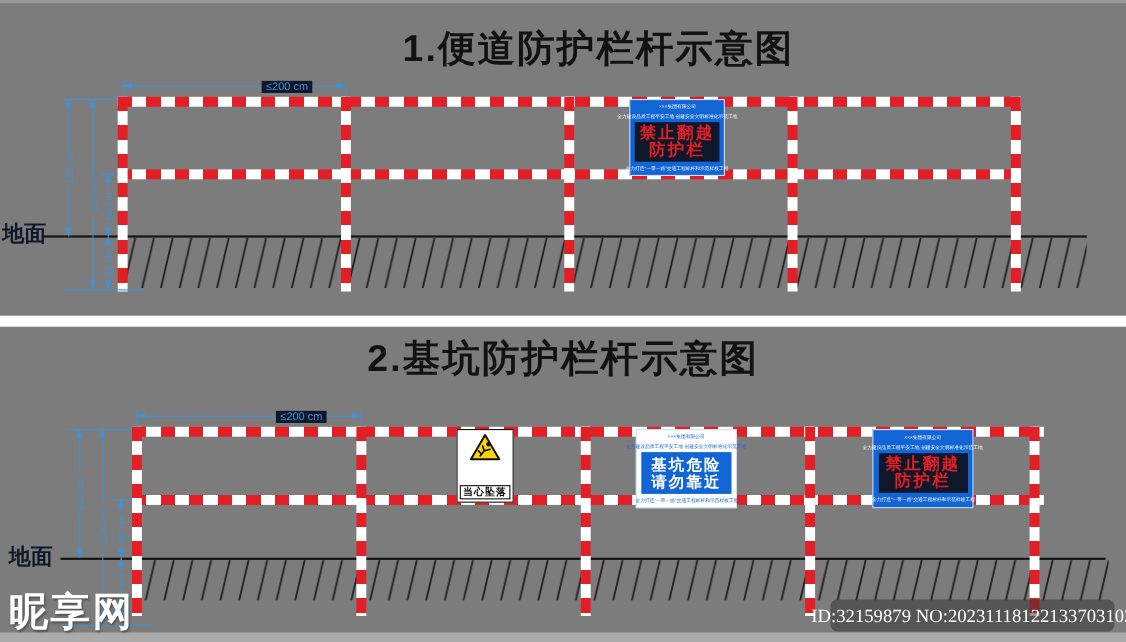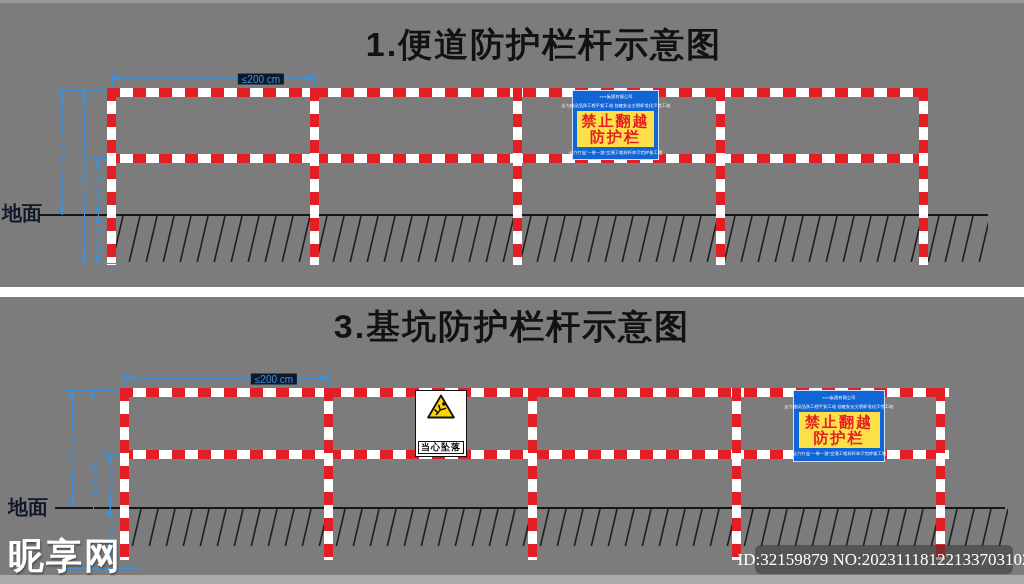--- a/index.html
+++ b/index.html
@@ -37,21 +37,21 @@
   .extline{background:#4190d6;z-index:4;}
   
   .sign-blue{background:#1165d4;border:1px solid #cfe0f6;z-index:6;display:flex;flex-direction:column;
              align-items:center;justify-content:space-evenly;padding:1px 0;}
   .sign-white{background:#fdfdfd;border:1px solid #cfe0f6;z-index:6;display:flex;flex-direction:column;
              align-items:center;justify-content:space-evenly;padding:1px 0;}
   .micro{font-size:9px;line-height:9px;height:6px;display:flex;align-items:center;justify-content:center;
          transform:scale(0.48);white-space:nowrap;}
   .micro.on-blue{color:#ffffff;}
   .micro.on-white{color:#1165d4;}
-  .band-white{width:90%;background:#fde047;text-align:center;padding:2px 0;}
+  .band-white{width:90%;background:#0f172a;text-align:center;padding:2px 0;}
   .band-white .red-line{font-size:15px;font-weight:900;color:#e31e24;letter-spacing:2px;line-height:16px;}
   .band-blue{width:92%;background:#1165d4;text-align:center;padding:3px 0;}
   .band-blue .white-line{font-size:14px;font-weight:900;color:#ffffff;letter-spacing:2px;line-height:16px;}
   
   .warnsign{background:#ffffff;border:1.5px solid #111;z-index:6;display:flex;flex-direction:column;
             align-items:center;justify-content:flex-start;padding:3px 2px 2px 2px;gap:19px;}
   .warnlabel{border:1px solid #111;background:#fff;color:#000;font-size:9px;font-weight:bold;
              line-height:11px;padding:0 2px;margin-top:3px;white-space:nowrap;letter-spacing:1px;}
   
   .wm-name{color:#fff;font-size:36px;font-weight:900;z-index:8;
@@ -120,21 +120,21 @@
   <div class="abs sign-blue" style="left:572px;top:90px;width:85px;height:66px;">
     <div class="micro on-blue">×××集团有限公司</div>
     <div class="micro on-blue">全力建设品质工程平安工地 创建安全文明标准化示范工地</div>
     <div class="band-white">
       <div class="red-line">禁止翻越</div>
       <div class="red-line">防护栏</div>
     </div>
     <div class="micro on-blue">全力打造“一带一路”交通工程标杆和示范样板工程</div>
   </div>
 
-  <div class="abs dg-title" style="top:306px;">3.基坑防护栏杆示意图</div>
+  <div class="abs dg-title" style="top:306px;">2.基坑防护栏杆示意图</div>
 
   <div class="abs rail" style="left:120px;top:388px;width:829px;"></div>
   <div class="abs rail" style="left:120px;top:450px;width:829px;"></div>
 
   <div class="abs post" style="left:120px;top:388px;height:172px;"></div>
   <div class="abs post" style="left:324px;top:388px;height:172px;"></div>
   <div class="abs post" style="left:528px;top:388px;height:172px;"></div>
   <div class="abs post" style="left:732px;top:388px;height:172px;"></div>
   <div class="abs post" style="left:936px;top:388px;height:172px;"></div>
 
@@ -167,20 +167,29 @@
 
   <div class="abs warnsign" style="left:415px;top:390px;width:46px;height:60px;">
     <svg width="38" height="33" viewBox="0 0 38 33">
       <path d="M19 2 L36 31 L2 31 Z" fill="#ffd500" stroke="#111" stroke-width="2.4" stroke-linejoin="round"></path>
       <circle cx="23" cy="13" r="2.6" fill="#111"></circle>
       <path d="M13 27 L18 21 L16 15 M18 21 L25 19 M15 25 L11 21" stroke="#111" stroke-width="2" fill="none" stroke-linecap="round"></path>
     </svg>
     <div class="warnlabel">当心坠落</div>
   </div>
 
+  <div class="abs sign-white" style="left:578px;top:390px;width:90px;height:68px;">
+    <div class="micro on-white">×××集团有限公司</div>
+    <div class="micro on-white">全力建设品质工程平安工地 创建安全文明标准化示范工地</div>
+    <div class="band-blue">
+      <div class="white-line">基坑危险</div>
+      <div class="white-line">请勿靠近</div>
+    </div>
+    <div class="micro on-white">全力打造“一带一路”交通工程标杆和示范样板工程</div>
+  </div>
 
   <div class="abs sign-blue" style="left:793px;top:390px;width:90px;height:68px;">
     <div class="micro on-blue">×××集团有限公司</div>
     <div class="micro on-blue">全力建设品质工程平安工地 创建安全文明标准化示范工地</div>
     <div class="band-white">
       <div class="red-line">禁止翻越</div>
       <div class="red-line">防护栏</div>
     </div>
     <div class="micro on-blue">全力打造“一带一路”交通工程标杆和示范样板工程</div>
   </div>

